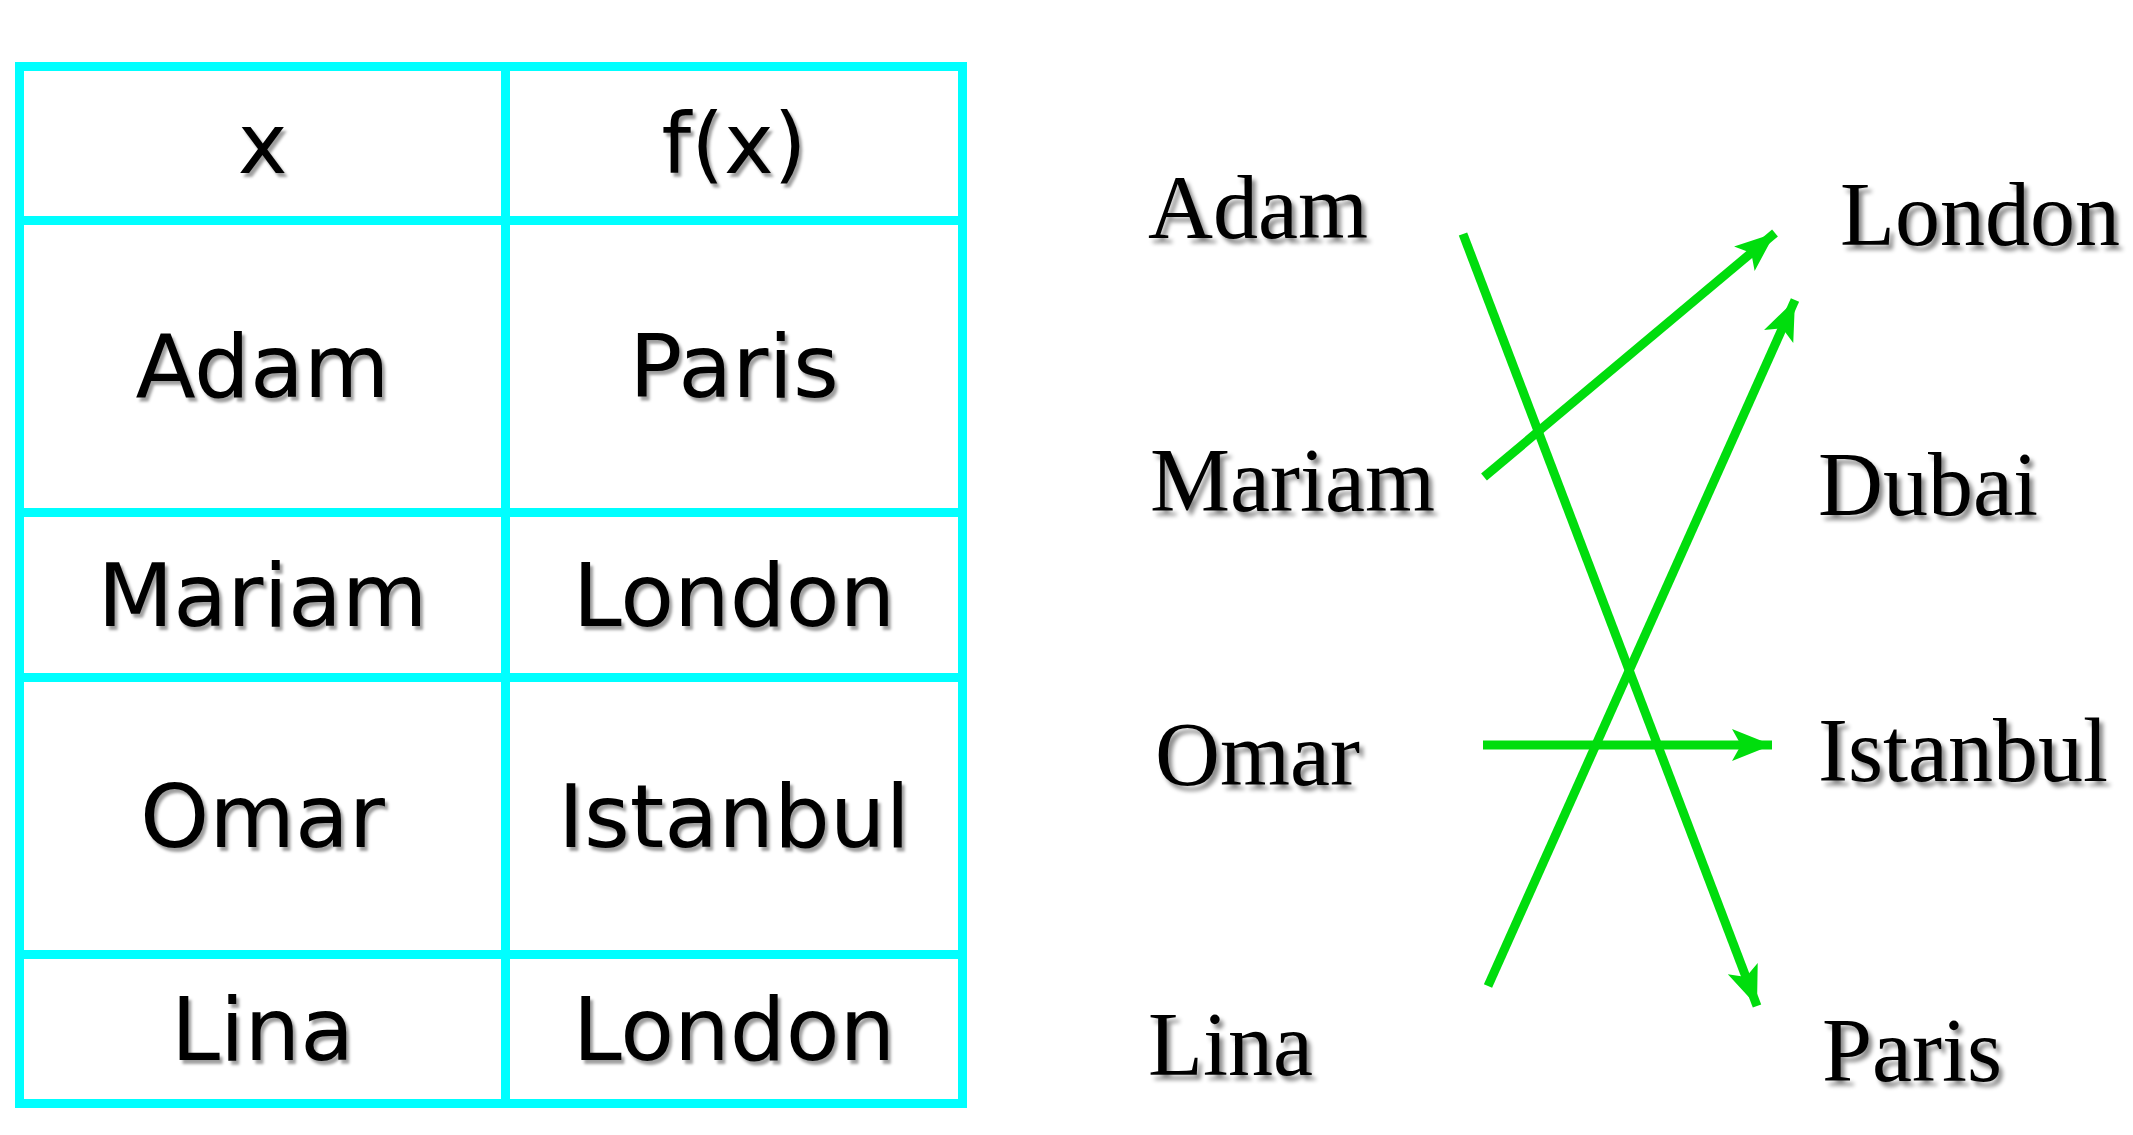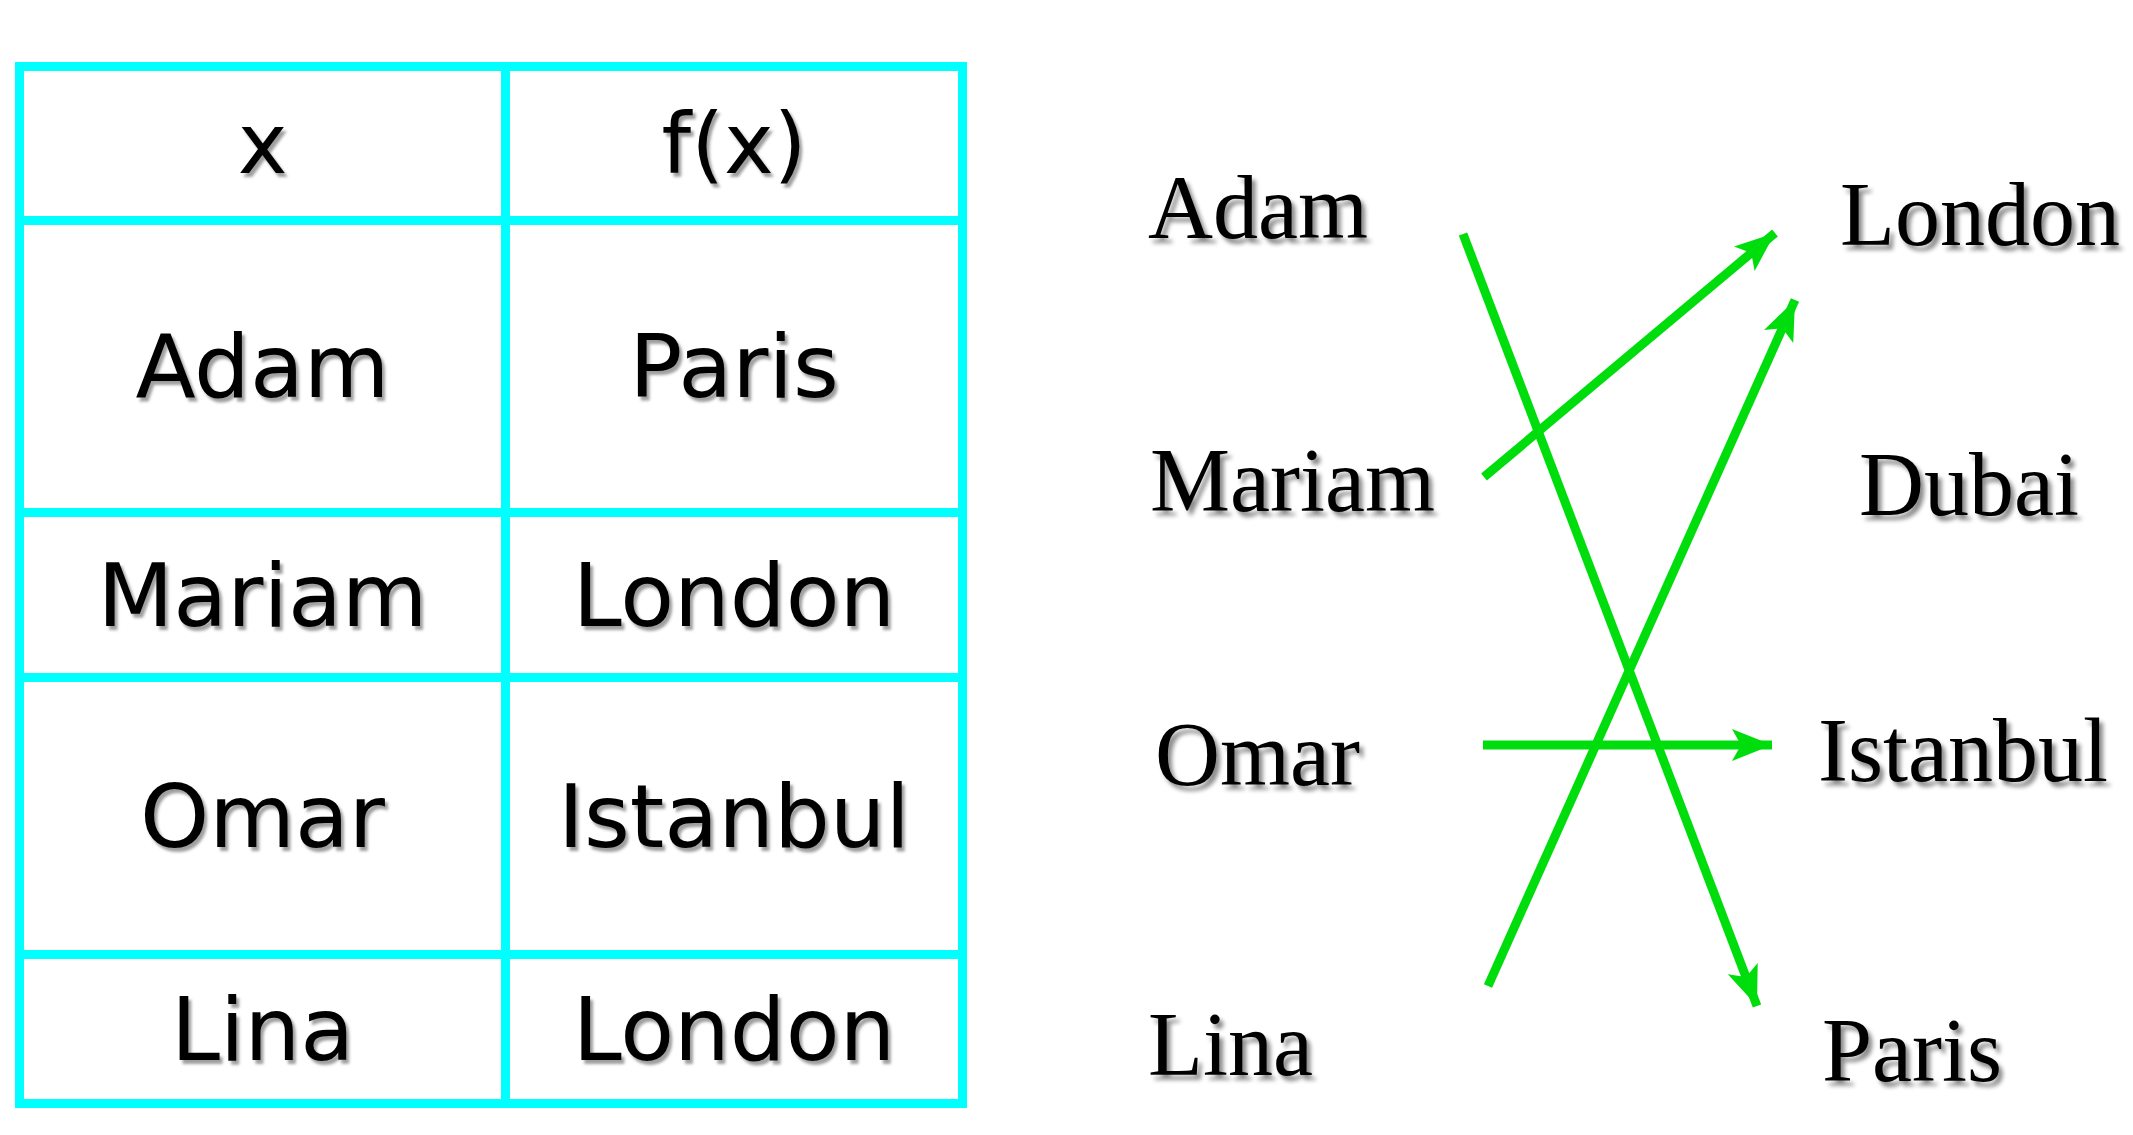--- a/index.html
+++ b/index.html
@@ -54,21 +54,21 @@
     line-height:1;
     color:#000000;
     white-space:nowrap;
     text-shadow:4px 5px 4px rgba(0,0,0,0.45);
   }
   .pos-adam    {left:1148px; top:163px;}
   .pos-mariam  {left:1150px; top:436px;}
   .pos-omar    {left:1155px; top:710px;}
   .pos-lina    {left:1148px; top:1000px;}
   .pos-london  {left:1840px; top:170px;}
-  .pos-dubai   {left:1859px; top:440px;}
+  .pos-dubai   {left:1818px; top:440px;}
   .pos-istanbul{left:1818px; top:706px;}
   .pos-paris   {left:1822px; top:1006px;}
 
   .arrows-svg{
     position:absolute;
     left:0;
     top:0;
     width:2133px;
     height:1135px;
     pointer-events:none;

